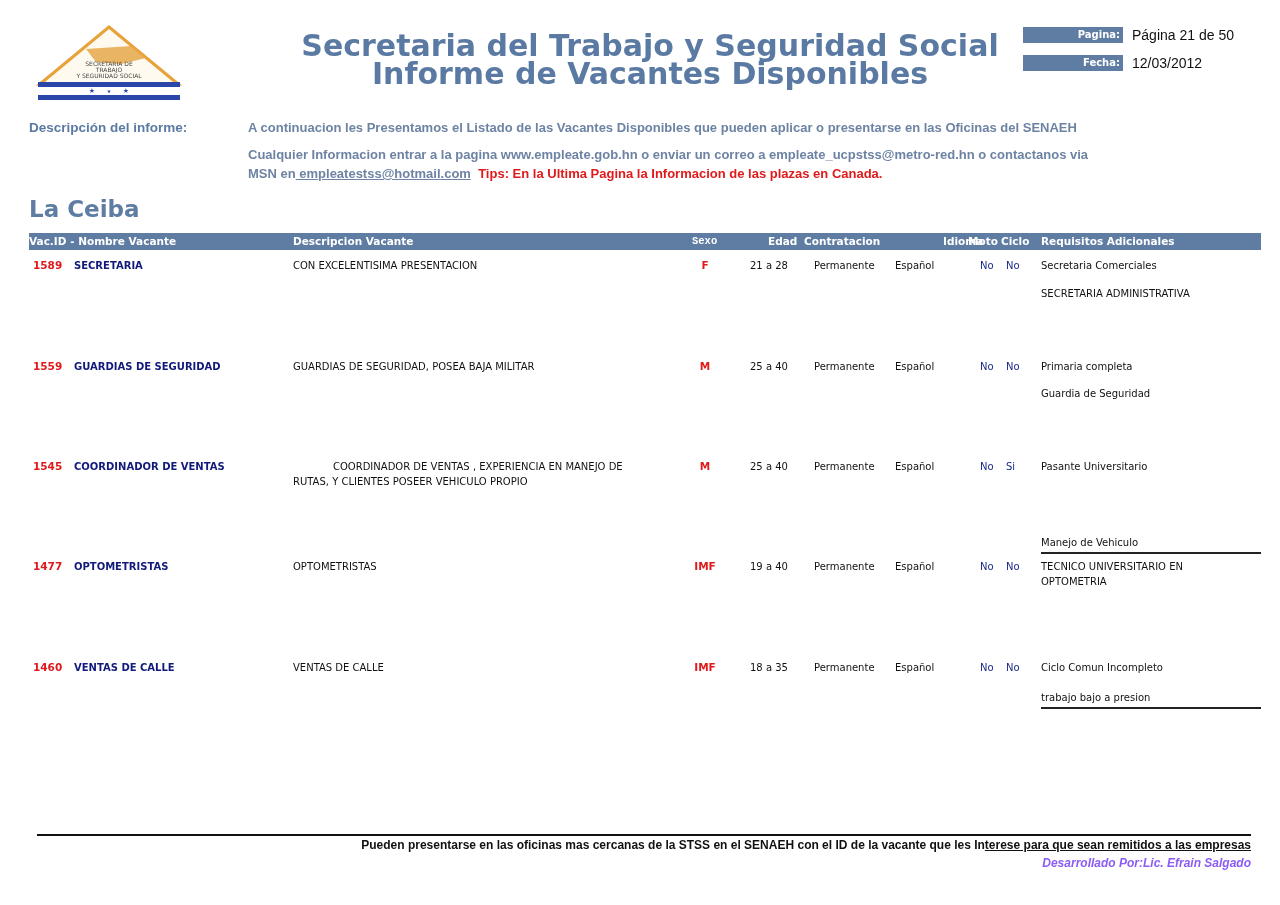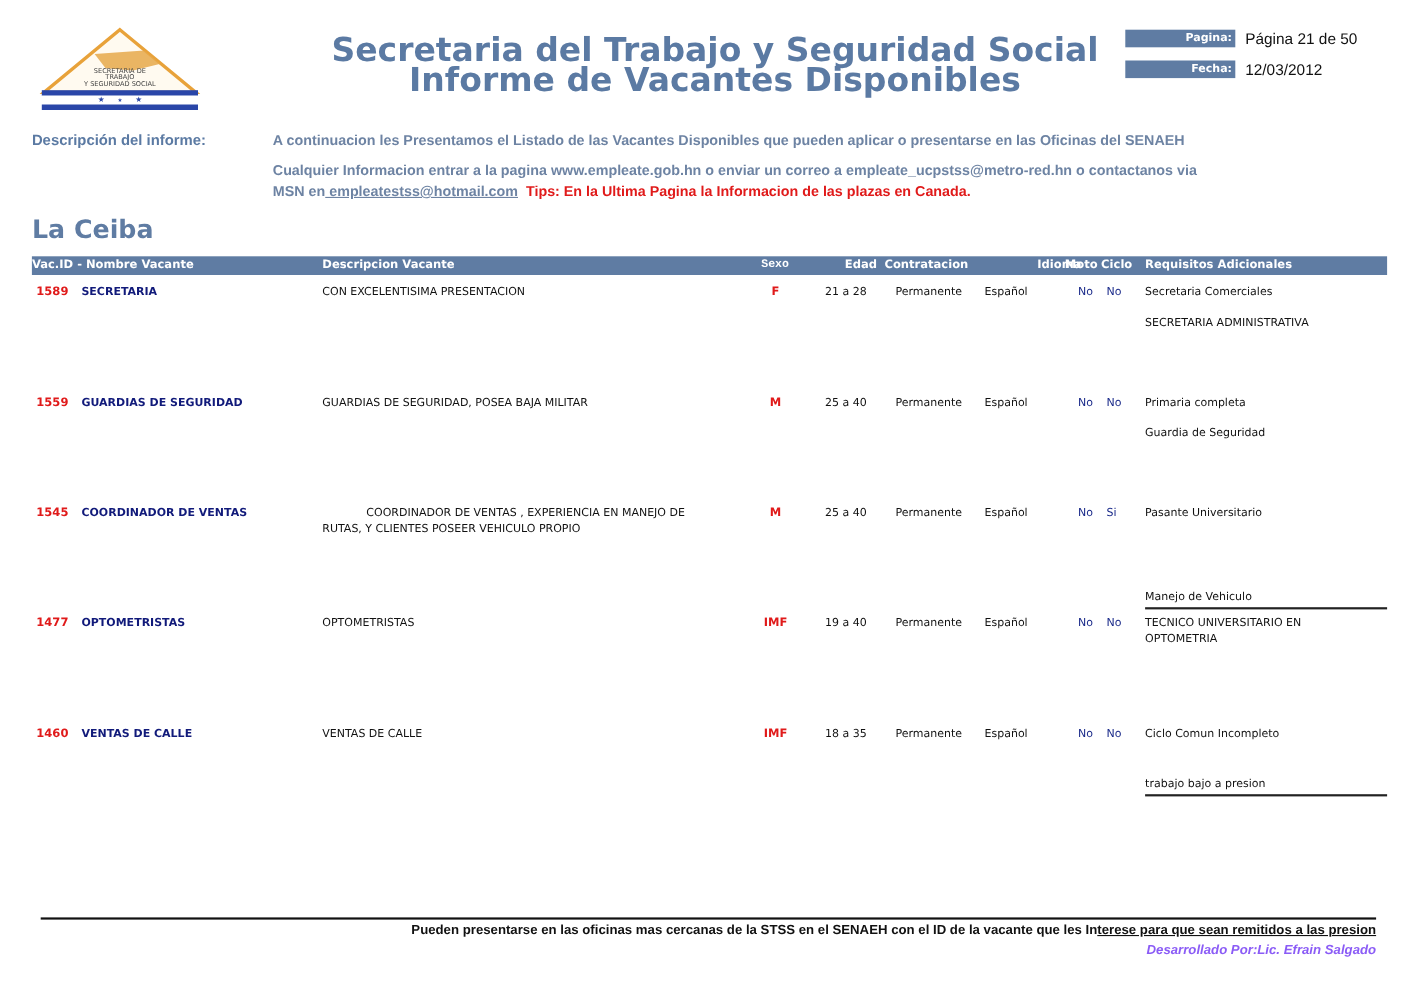--- a/index.html
+++ b/index.html
@@ -156,20 +156,20 @@
   <span class="cell c-id" style="left:33px;top:660px;">1460</span>
   <span class="cell c-name" style="left:74px;top:660px;">VENTAS DE CALLE</span>
   <span class="cell" style="left:293px;top:660px;">VENTAS DE CALLE</span>
   <span class="cell c-sex" style="left:685px;top:660px;">IMF</span>
   <span class="cell" style="left:750px;top:660px;">18 a  35</span>
   <span class="cell" style="left:814px;top:660px;">Permanente</span>
   <span class="cell" style="left:895px;top:660px;">Español</span>
   <span class="cell c-yn" style="left:980px;top:660px;">No</span>
   <span class="cell c-yn" style="left:1006px;top:660px;">No</span>
   <span class="cell" style="left:1041px;top:660px;">Ciclo Comun Incompleto</span>
-  <span class="cell c-req-under" style="left:1041px;top:705px;">trabajo bajo a presion</span>
+  <span class="cell c-req-under" style="left:1041px;top:690px;">trabajo bajo a presion</span>
 </div>
 
 <div class="abs foot-rule"></div>
 <div class="abs foot-text">
-  <span>Pueden presentarse en las oficinas mas cercanas de la STSS en el SENAEH con el ID de la vacante que les In</span><span class="foot-under">terese para que sean remitidos a las presion</span>
+  <span>Pueden presentarse en las oficinas mas cercanas de la STSS en el SENAEH con el ID de la vacante que les In</span><span class="foot-under">terese para que sean remitidos a las empresas</span>
 </div>
 <div class="abs foot-dev">Desarrollado Por:Lic. Efrain Salgado</div>
 
 </body></html>

